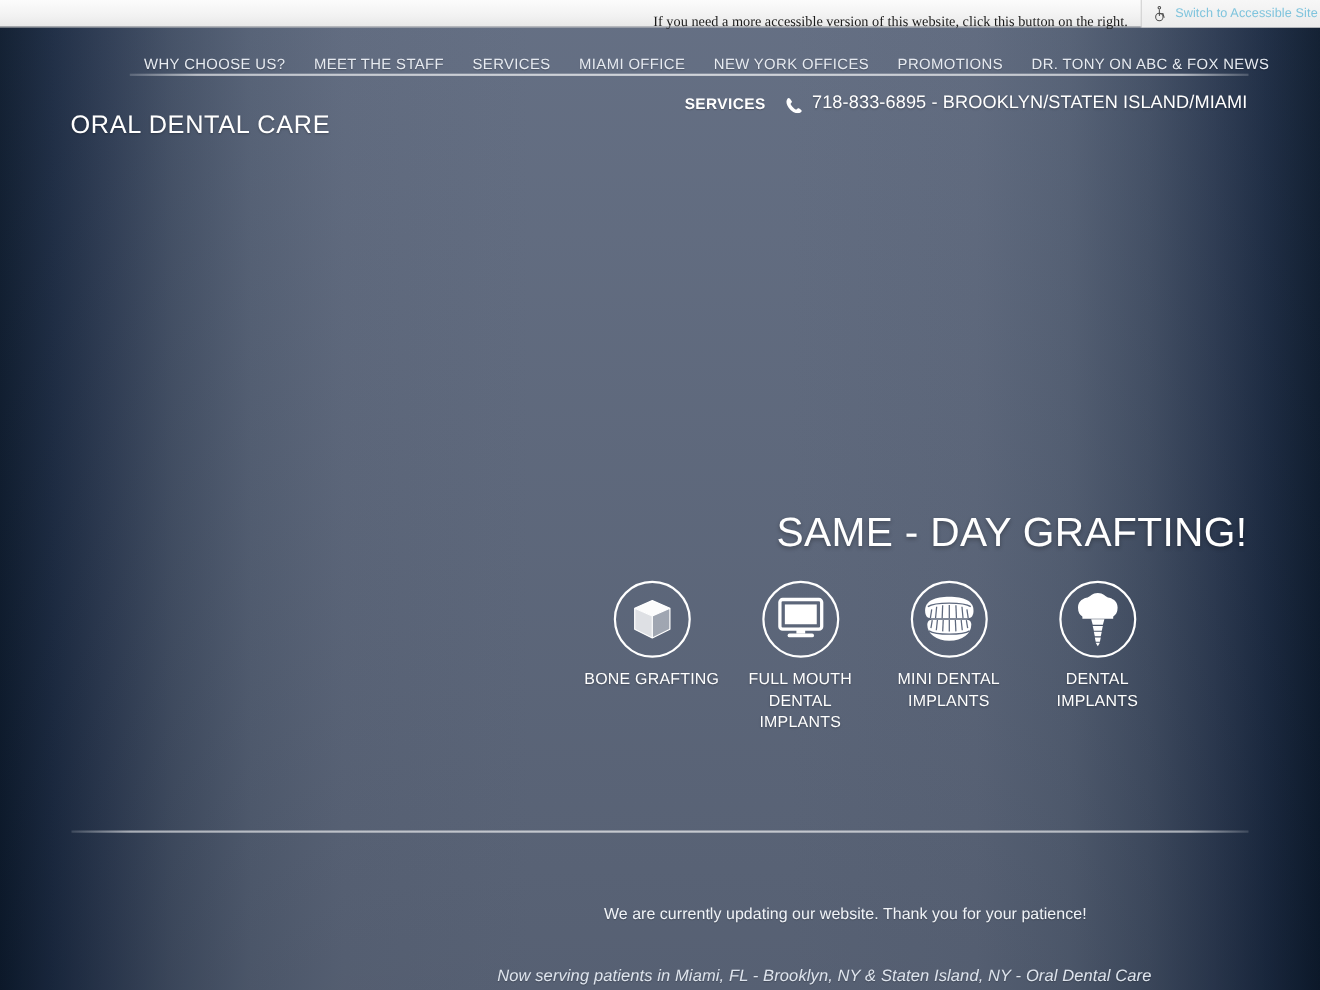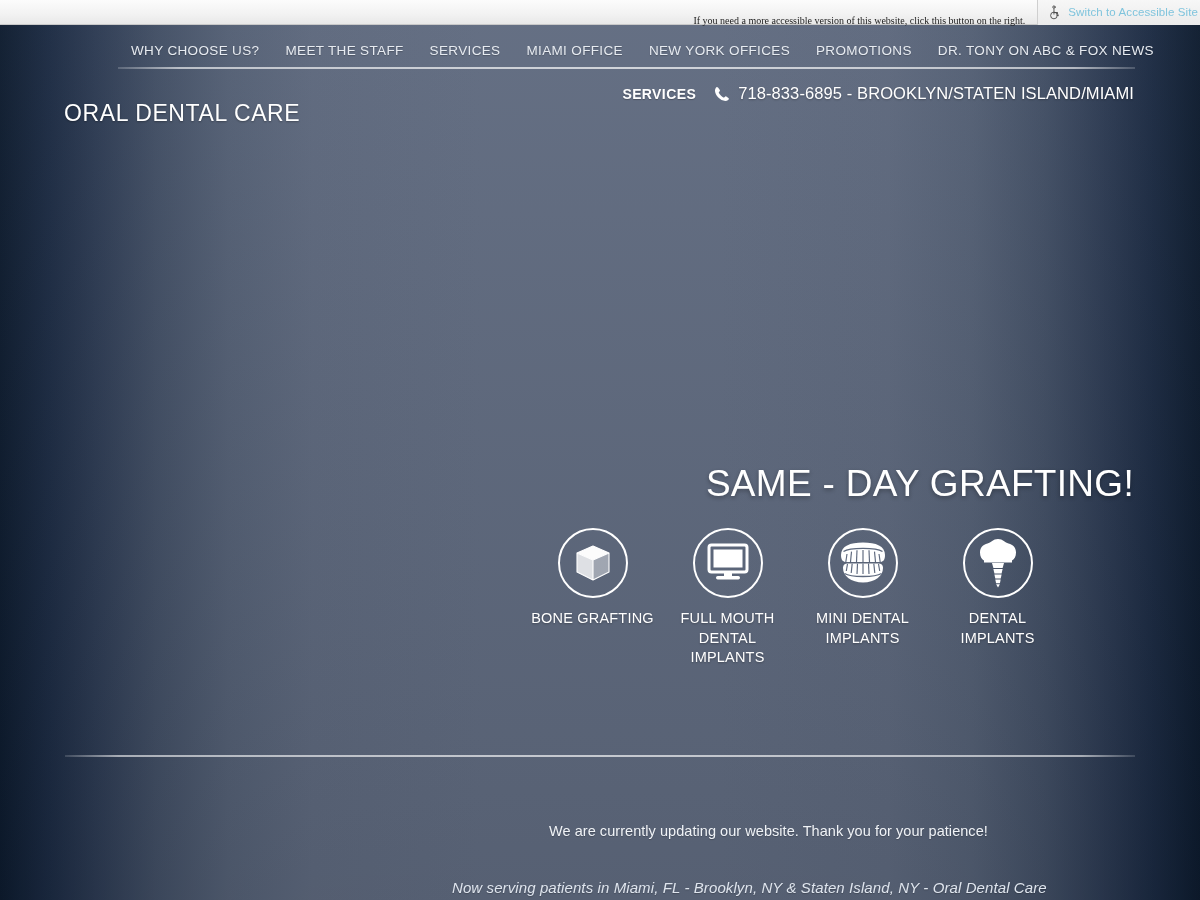--- a/index.html
+++ b/index.html
@@ -34,41 +34,41 @@
 
   
   #access-bar {
     position:absolute; top:0; left:0; width:1200px; height:25px;
     background:linear-gradient(to bottom,#fcfcfc 0%, #f2f2f2 60%, #e8e8e8 100%);
     border-bottom:1px solid #c9c9c9;
     display:flex; align-items:center; justify-content:flex-end;
   }
   #access-note {
     font-family:"Liberation Serif", serif;
-    font-size:10px; color:#1a1a1a; white-space:nowrap;
+    font-size:13px; color:#1a1a1a; white-space:nowrap;
     padding-right:12px;
     margin-top:16px;
   }
   #access-btn {
     height:25px; display:flex; align-items:center; gap:7px;
     padding:0 2px 0 10px;
     background:linear-gradient(to bottom,#f7f7f7 0%, #ebebeb 100%);
     border-left:1px solid #cfcfcf;
     cursor:pointer;
   }
   #access-btn .wc-ico { width:13px; height:15px; display:block; }
   #access-label {
     font-size:11.5px; color:#7fc4dd; white-space:nowrap;
     letter-spacing:.1px;
   }
 
   
   #topnav {
     position:absolute; top:34px; left:118px; width:1017px; height:34px;
-    display:flex; align-items:center;
+    display:flex; align-items:flex-end;
   }
   #topnav .nav-item {
     color:#e7ebf1; font-size:13.5px; letter-spacing:.35px;
     white-space:nowrap; cursor:pointer;
     padding:0 13px; line-height:18px;
     text-shadow:0 1px 1px rgba(0,0,0,.22);
   }
   #nav-rule {
     position:absolute; top:67px; left:118px; width:1017px; height:2px;
     background:linear-gradient(to right,
@@ -88,21 +88,21 @@
   
   #contact-row {
     position:absolute; top:84px; right:66px;
     display:flex; align-items:center; gap:18px; white-space:nowrap;
   }
   #locations-label {
     color:#ffffff; font-size:14px; font-weight:bold; letter-spacing:.4px;
     cursor:pointer; text-shadow:0 1px 1px rgba(0,0,0,.25);
   }
   #phone-block {
-    display:flex; align-items:center; gap:9px; cursor:pointer;
+    display:flex; align-items:flex-end; gap:9px; cursor:pointer;
   }
   #phone-block .ph-ico { width:15px; height:15px; display:block; }
   #phone-text {
     color:#ffffff; font-size:16.5px; letter-spacing:.1px;
     text-shadow:0 1px 2px rgba(0,0,0,.28);
   }
 
   
   #hero-title {
     position:absolute; top:463px; right:66px;

